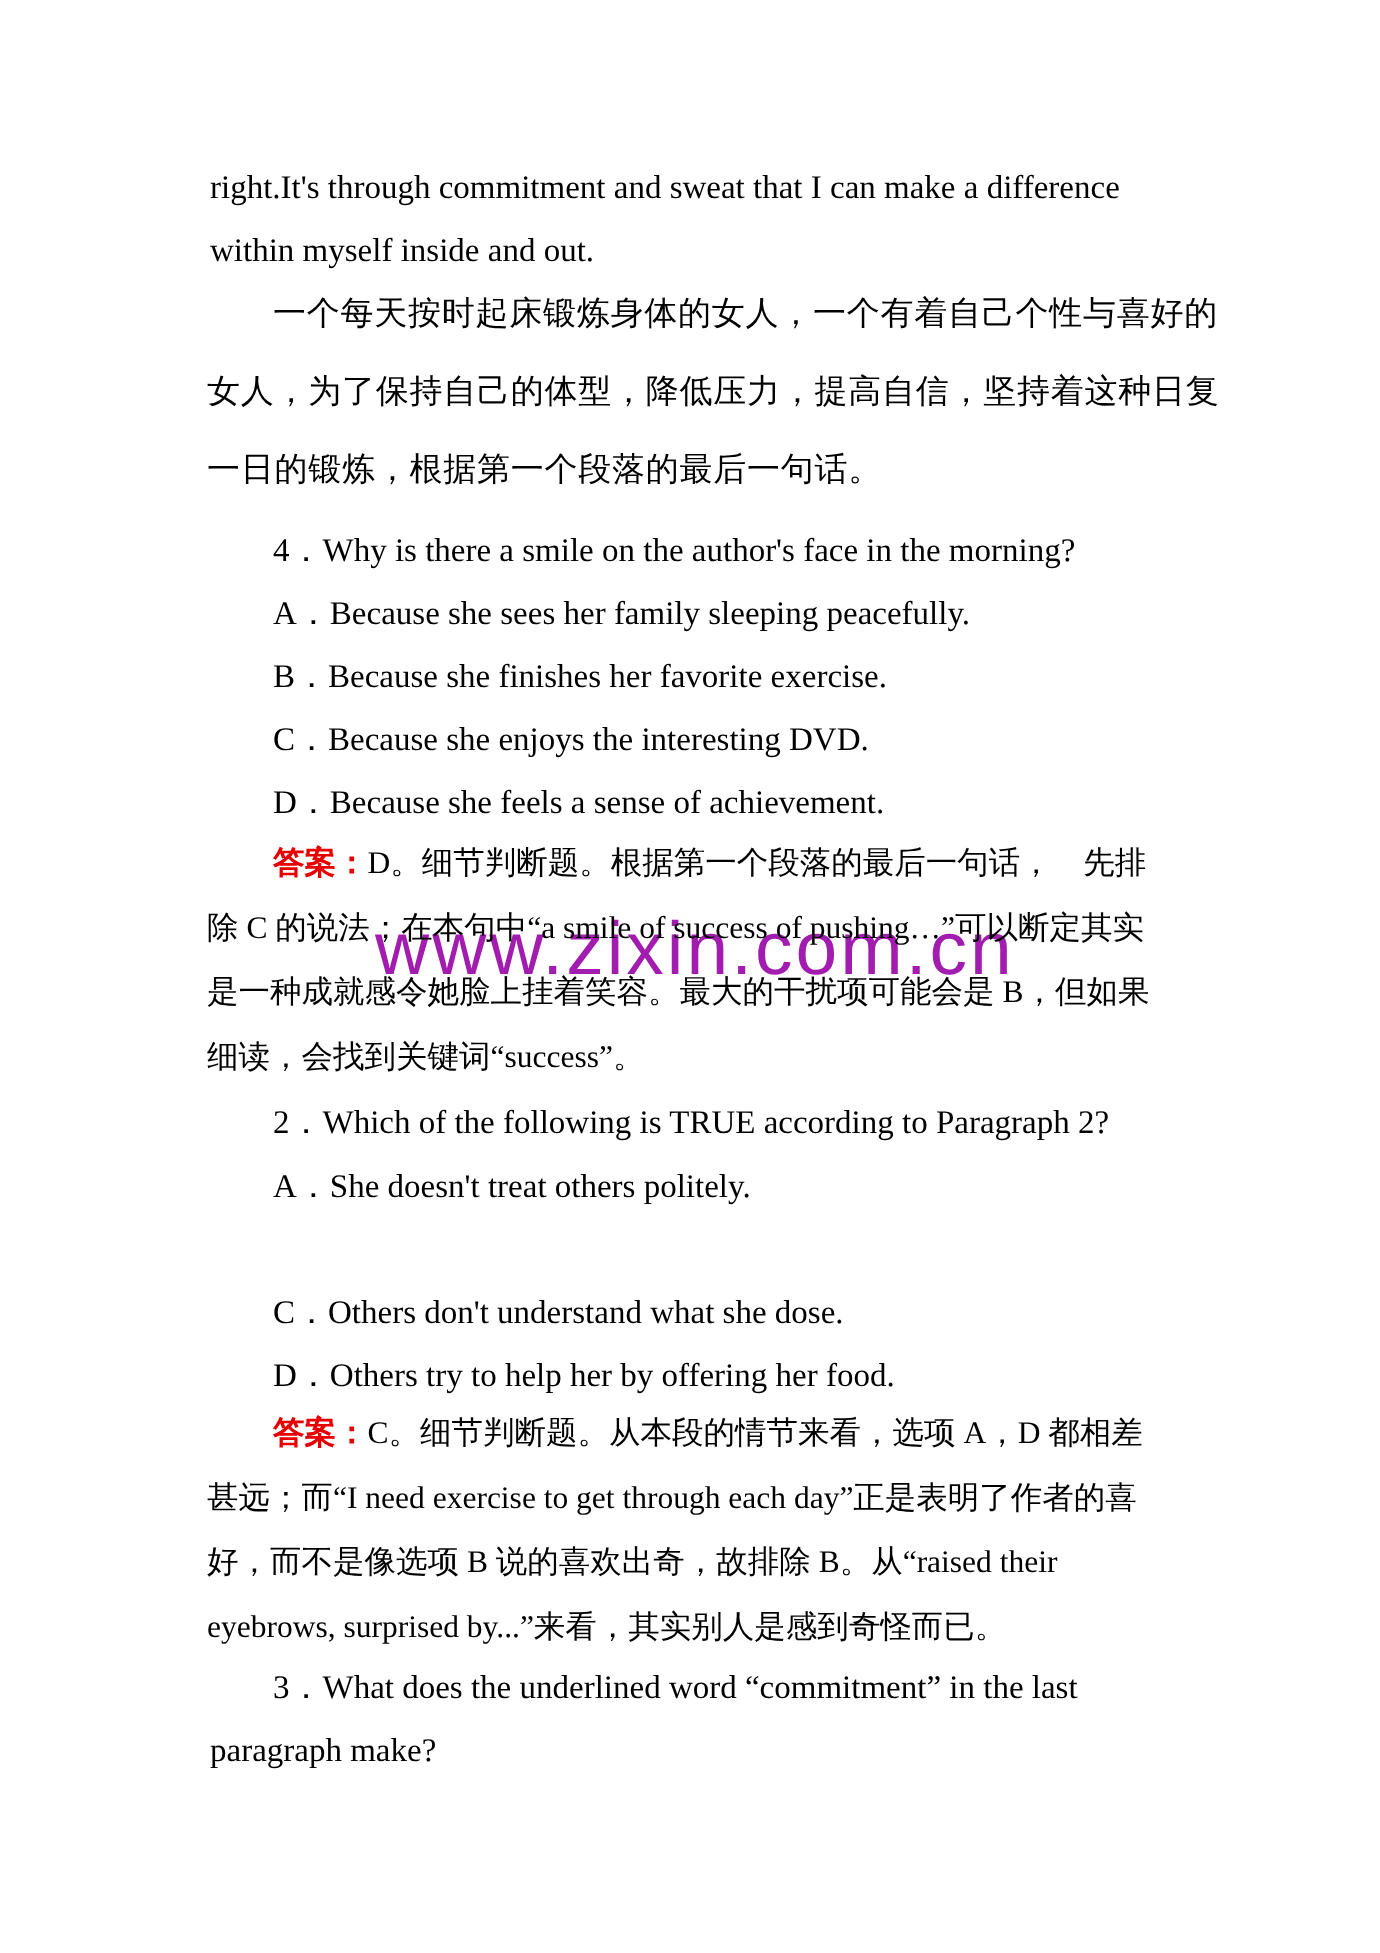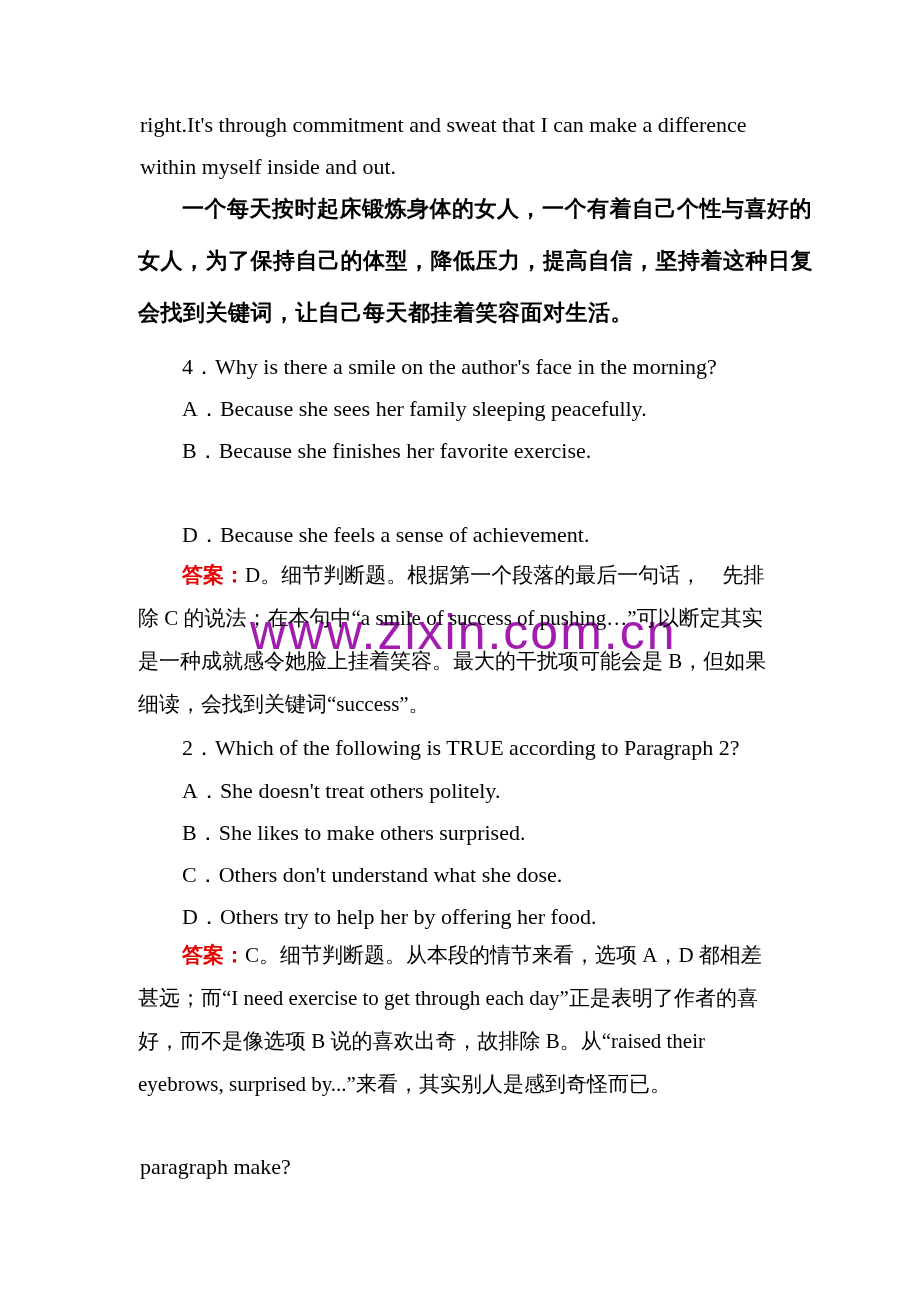--- a/index.html
+++ b/index.html
@@ -18,21 +18,21 @@
   }
   
   .en{
     font-family:"Liberation Serif", serif;
     font-size:22px;
   }
   
   .hei{
     font-family:"Liberation Sans", sans-serif;
     font-size:22px;
-    font-weight:700;
+    font-weight:400;
     letter-spacing:0.5px;
   }
   
   .ans{
     font-family:"Liberation Serif", serif;
     font-size:21px;
   }
   .red{
     color:#e60000;
     font-weight:bold;
@@ -55,38 +55,39 @@
 
 <div class="page">
 
   <div class="watermark">www.zixin.com.cn</div>
 
   <div class="ln en" style="top:112px;left:140px">right.It's through commitment and sweat that I can make a difference</div>
   <div class="ln en" style="top:154px;left:140px">within myself inside and out.</div>
 
   <div class="ln hei" style="top:196px;left:182px">一个每天按时起床锻炼身体的女人，一个有着自己个性与喜好的</div>
   <div class="ln hei" style="top:248px;left:138px">女人，为了保持自己的体型，降低压力，提高自信，坚持着这种日复</div>
-  <div class="ln hei" style="top:300px;left:138px">会找到关键词，让自己每天都挂着笑容面对生活。</div>
+  <div class="ln hei" style="top:300px;left:138px">一日的锻炼，根据第一个段落的最后一句话。</div>
 
   <div class="ln en" style="top:354px;left:182px">4．Why is there a smile on the author's face in the morning?</div>
   <div class="ln en" style="top:438px;left:182px">B．Because she finishes her favorite exercise.</div>
   <div class="ln en" style="top:396px;left:182px">A．Because she sees her family sleeping peacefully.</div>
+  <div class="ln en" style="top:480px;left:182px">C．Because she enjoys the interesting DVD.</div>
   <div class="ln en" style="top:522px;left:182px">D．Because she feels a sense of achievement.</div>
 
   <div class="ln ans" style="top:563px;left:182px"><span class="red">答案：</span><span>D。细节判断题。根据第一个段落的最后一句话，　先排</span></div>
   <div class="ln ans" style="top:606px;left:138px">除 C 的说法；在本句中“a smile of success of pushing…”可以断定其实</div>
   <div class="ln ans" style="top:649px;left:138px">是一种成就感令她脸上挂着笑容。最大的干扰项可能会是 B，但如果</div>
   <div class="ln ans" style="top:692px;left:138px">细读，会找到关键词“success”。</div>
 
   <div class="ln en" style="top:735px;left:182px">2．Which of the following is TRUE according to Paragraph 2?</div>
   <div class="ln en" style="top:778px;left:182px">A．She doesn't treat others politely.</div>
-  <div class="ln en" style="top:820px;left:182px">B．She likes to make others surprised.</div>
   <div class="ln en" style="top:862px;left:182px">C．Others don't understand what she dose.</div>
   <div class="ln en" style="top:904px;left:182px">D．Others try to help her by offering her food.</div>
 
   <div class="ln ans" style="top:943px;left:182px"><span class="red">答案：</span><span>C。细节判断题。从本段的情节来看，选项 A，D 都相差</span></div>
   <div class="ln ans" style="top:986px;left:138px">甚远；而“I need exercise to get through each day”正是表明了作者的喜</div>
   <div class="ln ans" style="top:1029px;left:138px">好，而不是像选项 B 说的喜欢出奇，故排除 B。从“raised their</div>
   <div class="ln ans" style="top:1072px;left:138px">eyebrows, surprised by...”来看，其实别人是感到奇怪而已。</div>
 
+  <div class="ln en" style="top:1112px;left:182px">3．What does the underlined word “commitment” in the last</div>
   <div class="ln en" style="top:1154px;left:140px">paragraph make?</div>
 
 </div>
 
 </body></html>

